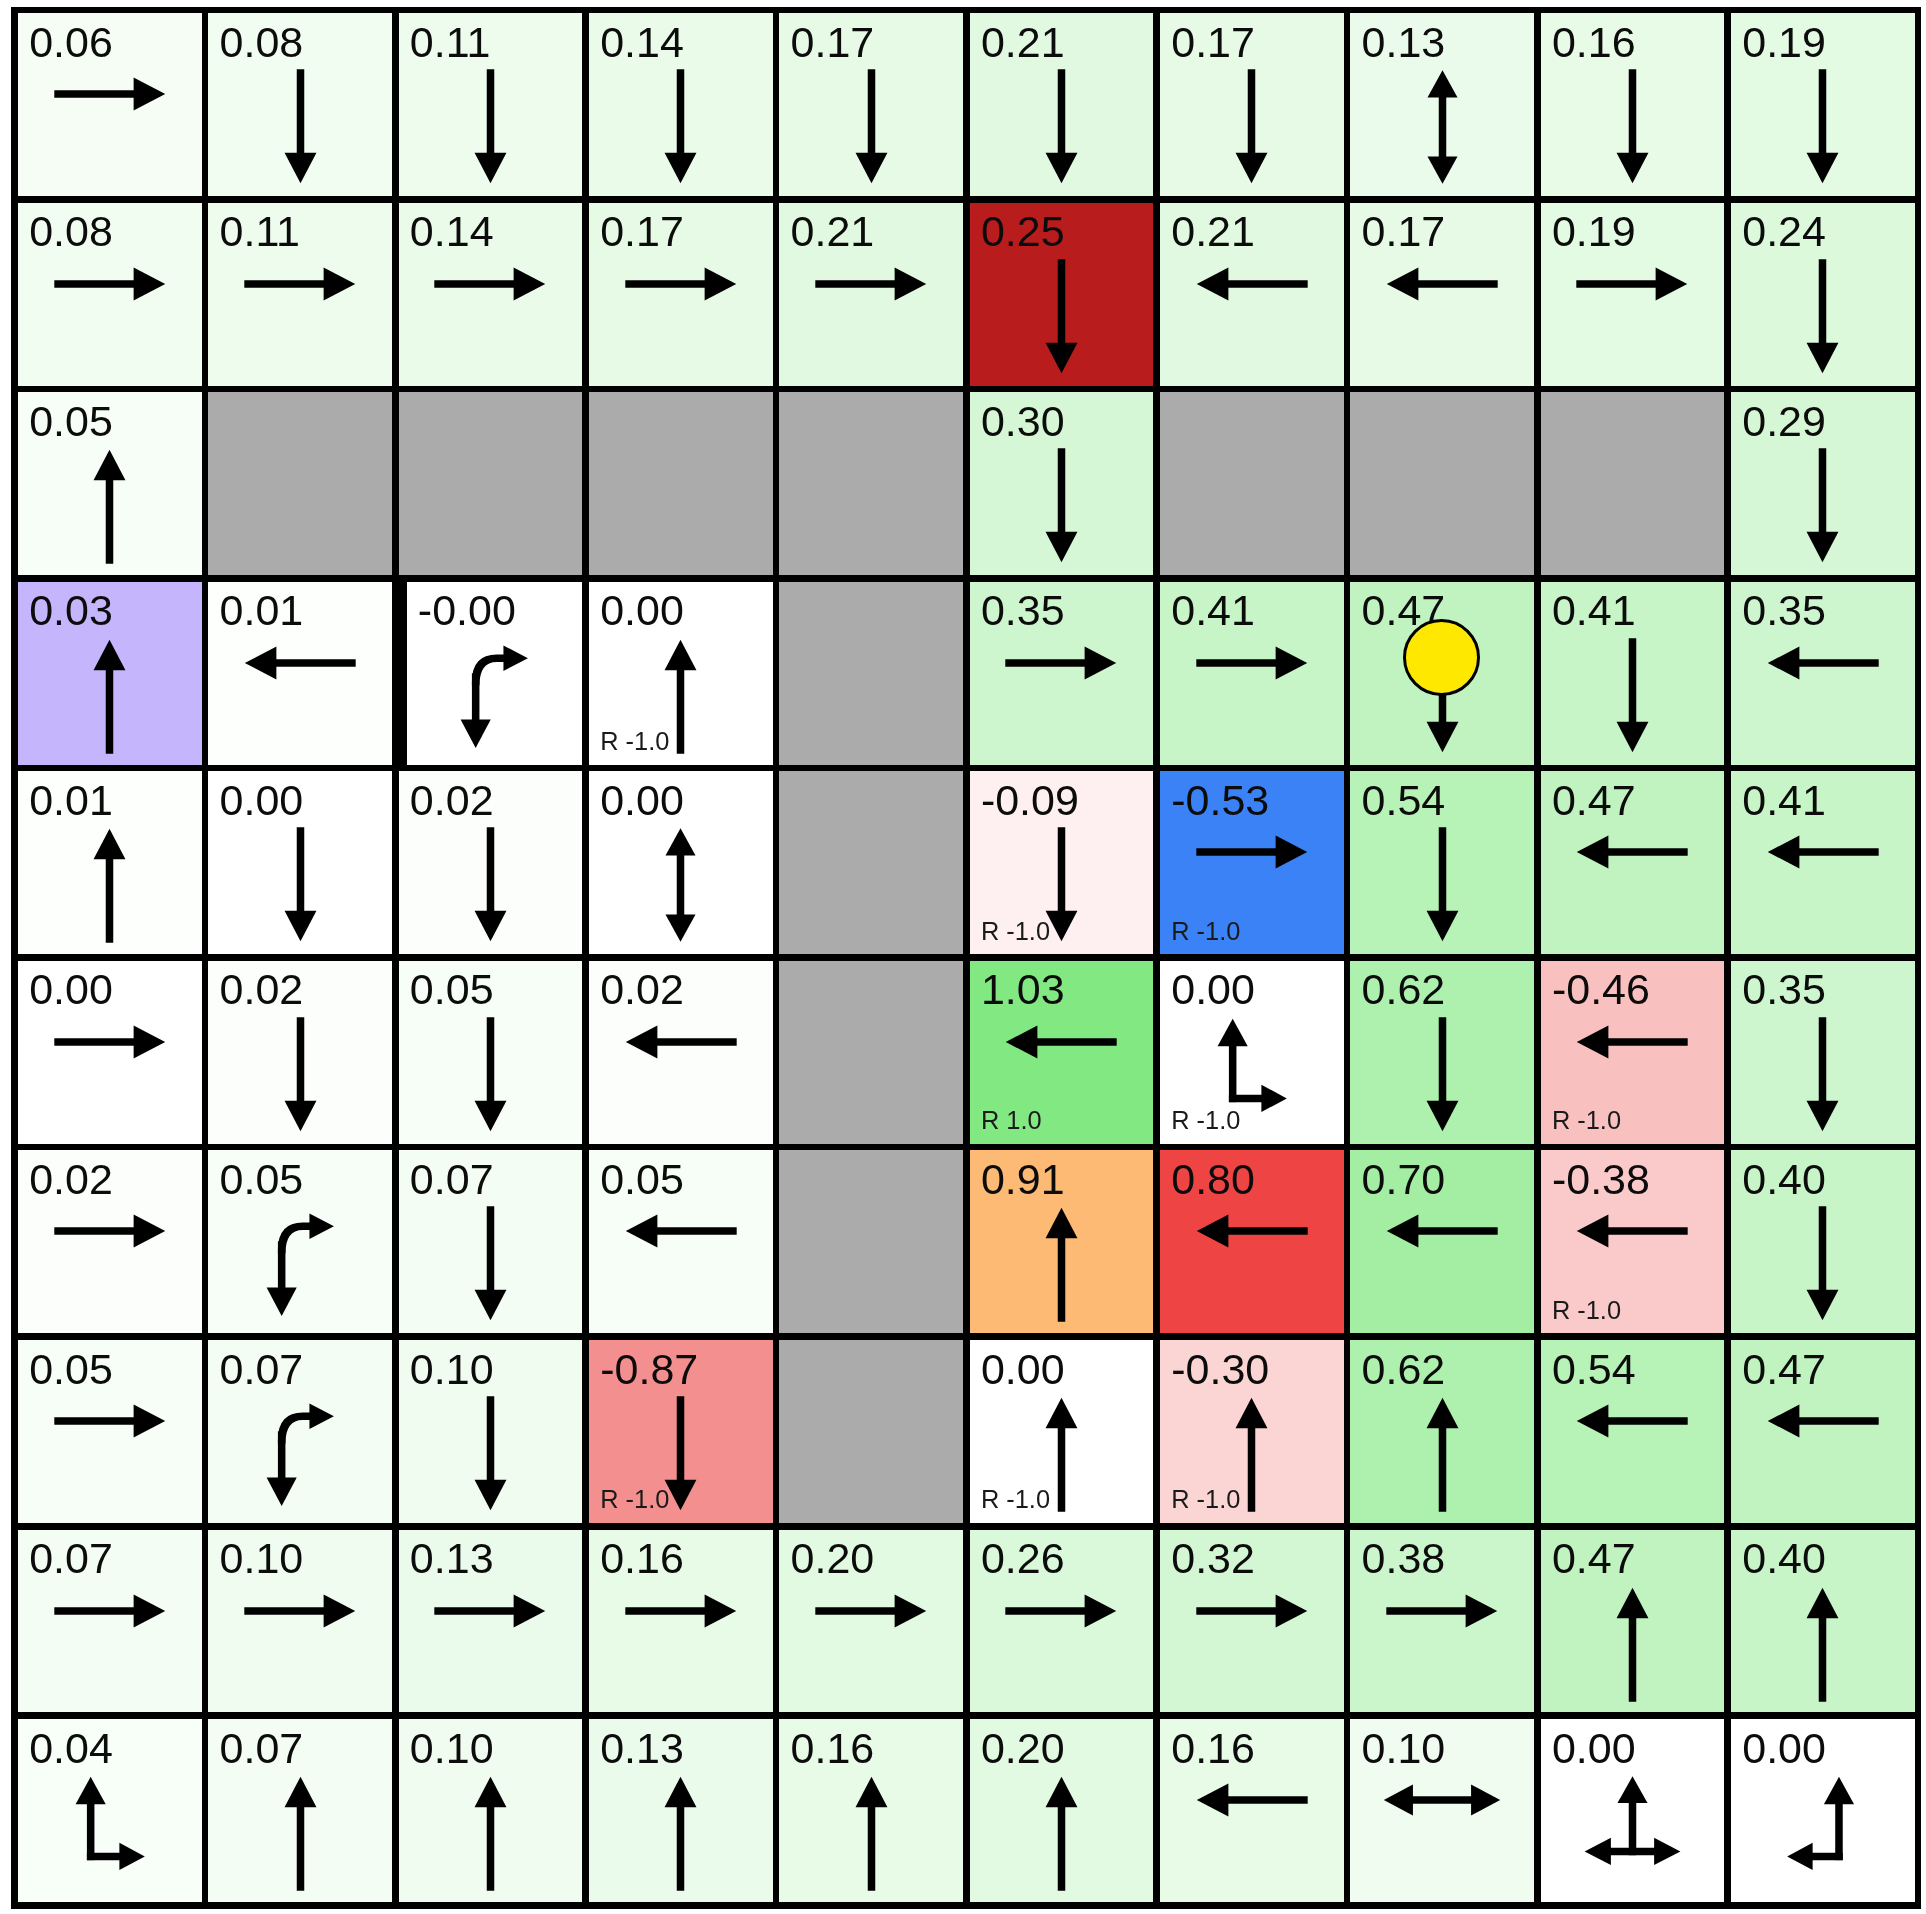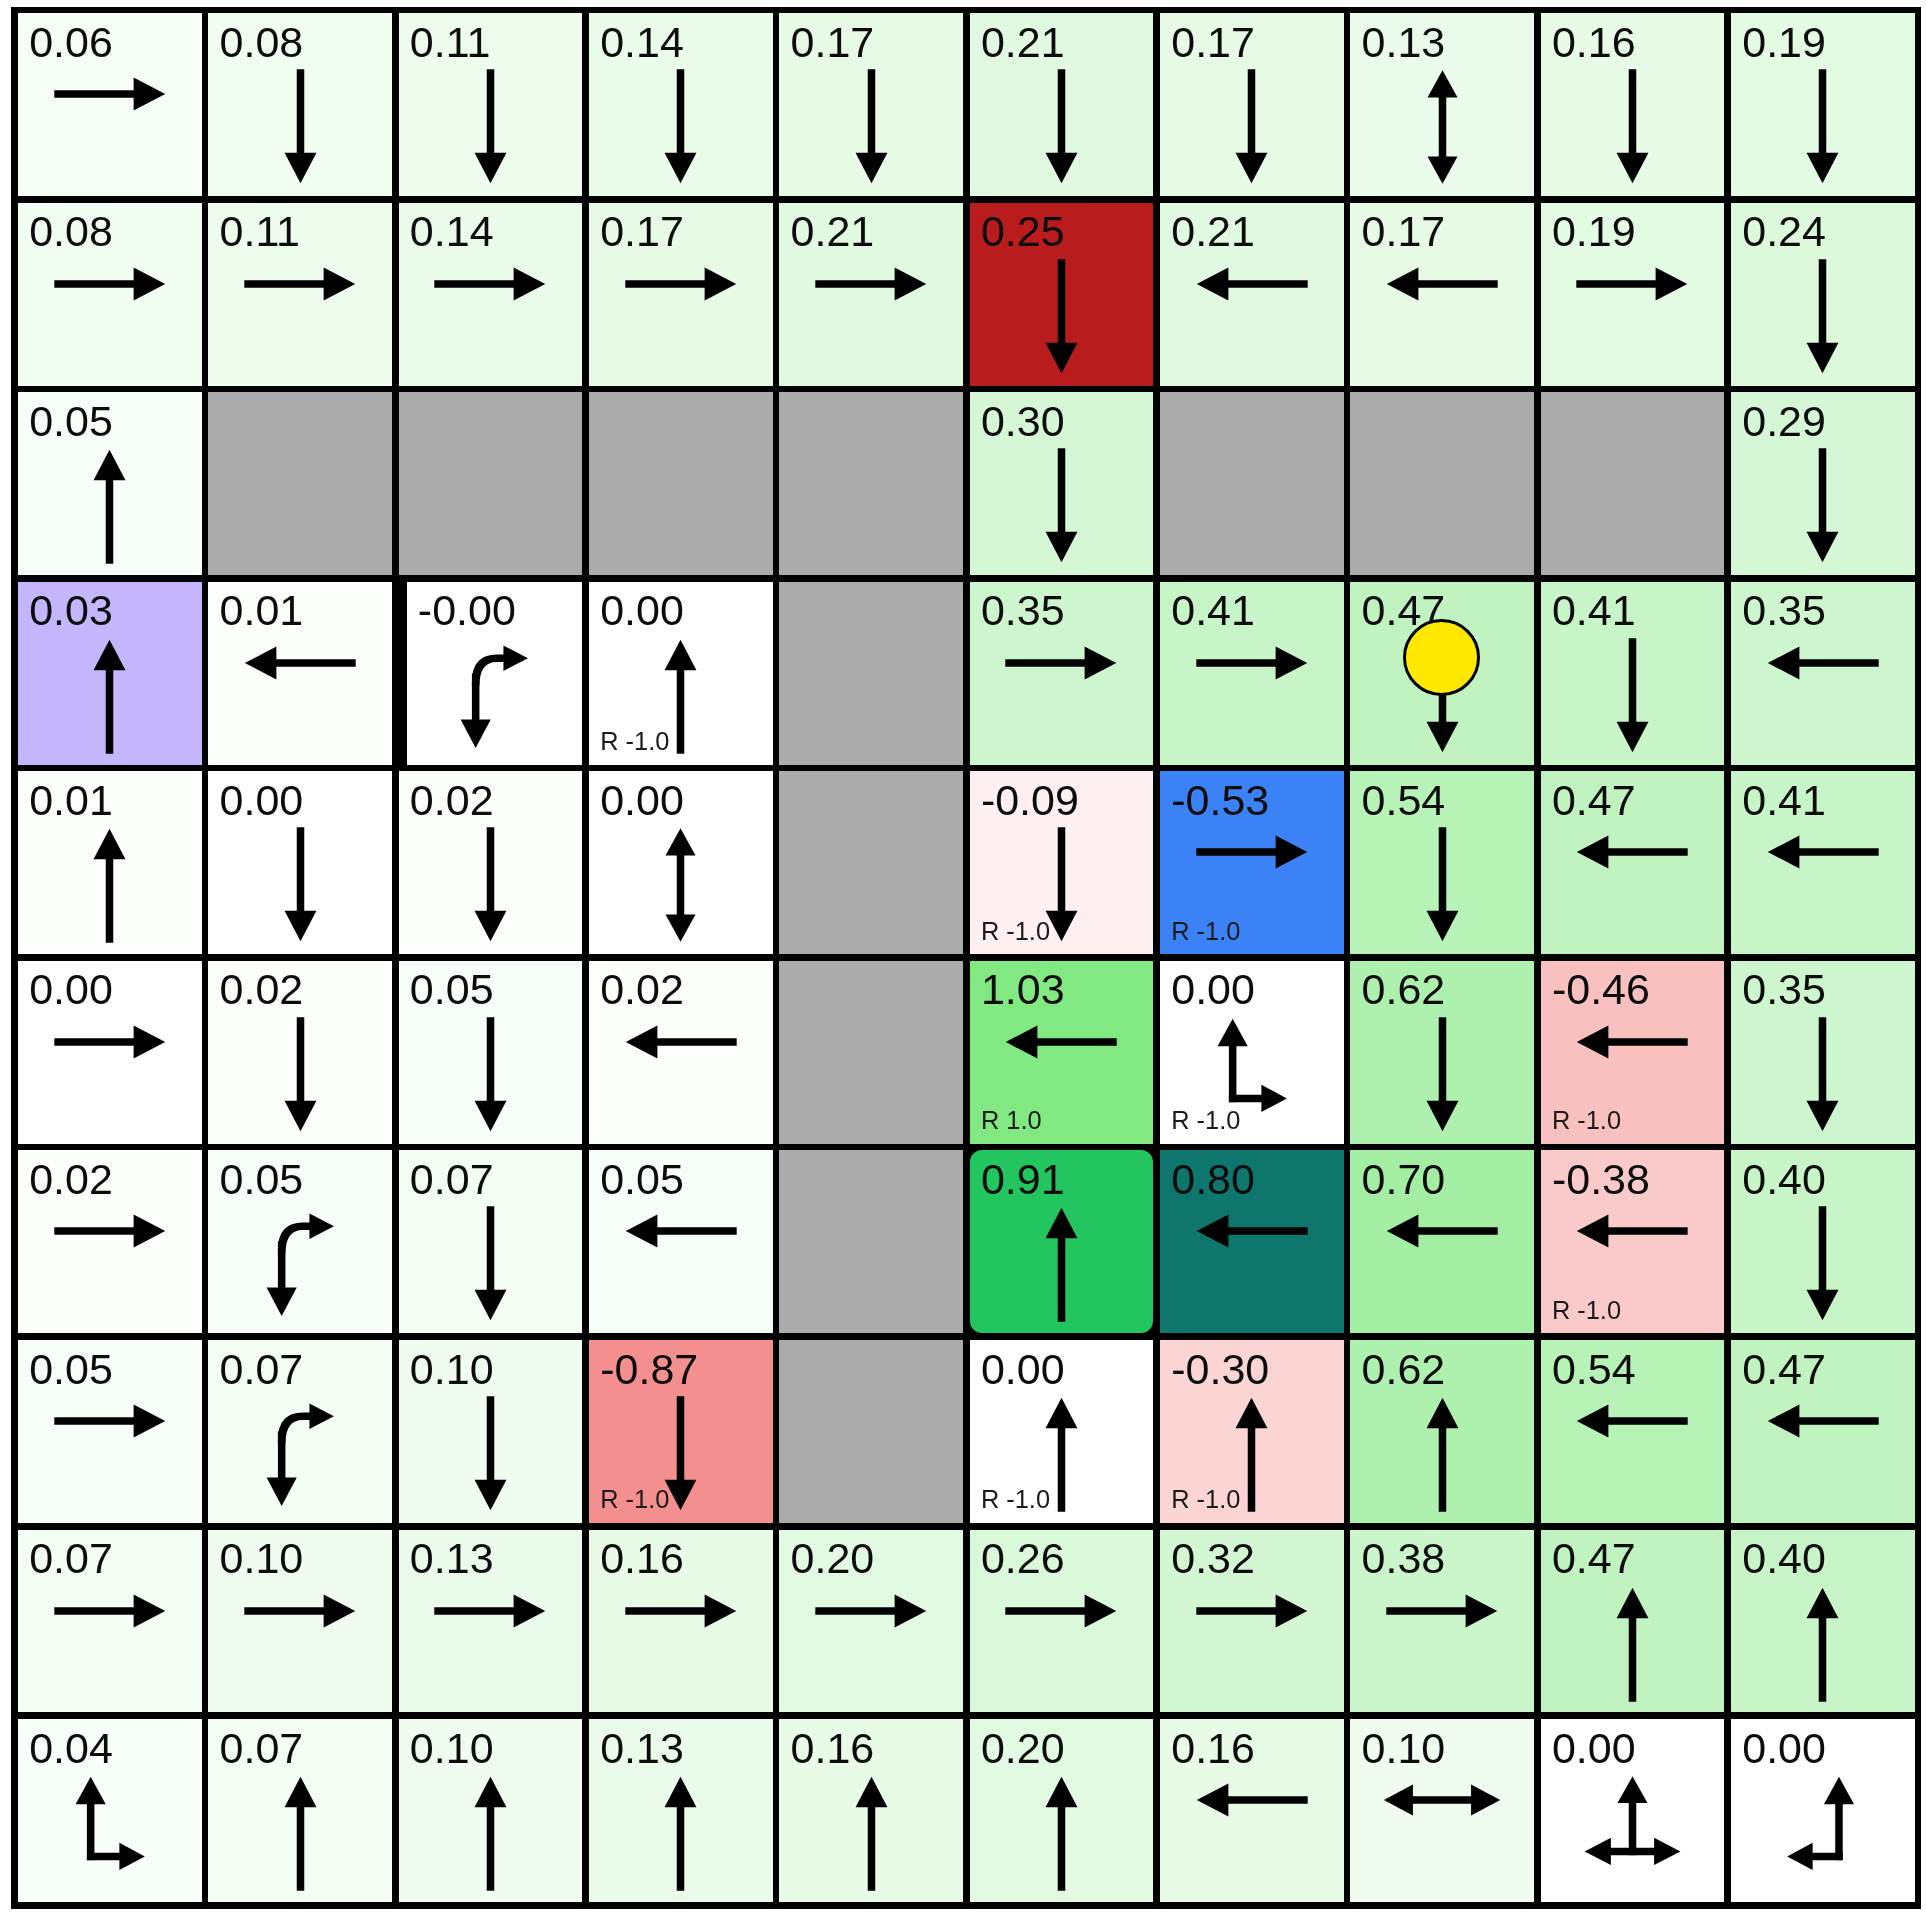--- a/index.html
+++ b/index.html
@@ -537,30 +537,30 @@
     <div class="cell" style="background: rgb(247, 253, 247);">
       <div class="val">0.05</div>
       <div class="arrowbox">
         <svg width="118" height="52" viewBox="0 0 250 110">
           <line x1="70" y1="55" x2="235" y2="55" stroke="#000" stroke-width="16" fill="none" stroke-linecap="square"></line>
           <polygon points="75,20 75,90 8,55" fill="#000"></polygon>
         </svg>
       </div>
     </div>
     <div class="cell wall"></div>
-    <div class="cell" style="background: #22c55e; border-radius: 12px;">
+    <div class="cell" style="background: #fdba74;">
       <div class="val">0.91</div>
       <div class="arrowbox">
         <svg width="61" height="118" viewBox="0 0 130 250">
           <line x1="65" y1="65" x2="65" y2="240" stroke="#000" stroke-width="16" fill="none" stroke-linecap="square"></line>
           <polygon points="31,70 99,70 65,5" fill="#000"></polygon>
         </svg>
       </div>
     </div>
-    <div class="cell" style="background: #0f766e;">
+    <div class="cell" style="background: #ef4444;">
       <div class="val">0.80</div>
       <div class="arrowbox">
         <svg width="118" height="52" viewBox="0 0 250 110">
           <line x1="70" y1="55" x2="235" y2="55" stroke="#000" stroke-width="16" fill="none" stroke-linecap="square"></line>
           <polygon points="75,20 75,90 8,55" fill="#000"></polygon>
         </svg>
       </div>
     </div>
     <div class="cell" style="background: rgb(164, 238, 164);">
       <div class="val">0.70</div>

